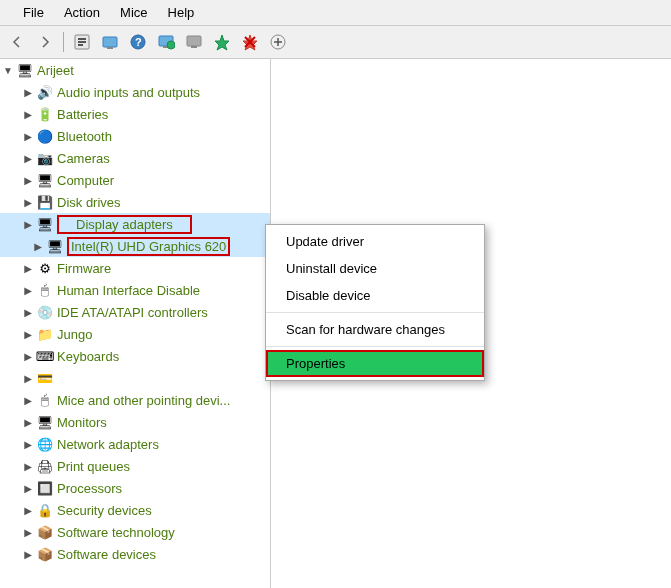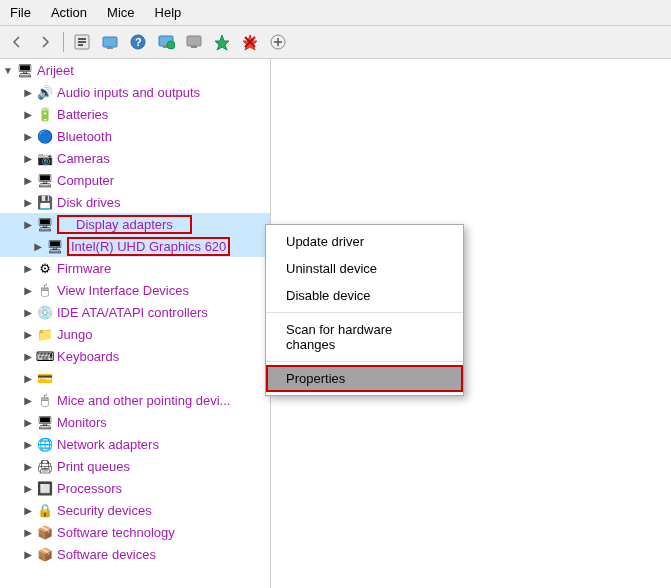--- a/index.html
+++ b/index.html
@@ -11,21 +11,21 @@
       height: 588px;
       overflow: hidden;
       user-select: none;
     }
 
     
     .menubar {
       display: flex;
       background: #f0f0f0;
       border-bottom: 1px solid #ccc;
-      padding: 2px 0;
+      padding: 2px 13px;
     }
     .menubar-item {
       padding: 3px 10px;
       cursor: pointer;
       font-size: 13px;
     }
 
     
     .toolbar {
       display: flex;
@@ -96,43 +96,43 @@
       height: 18px;
       flex-shrink: 0;
       margin-right: 3px;
       display: flex;
       align-items: center;
       justify-content: center;
       font-size: 13px;
     }
     .tree-label {
       font-size: 13px;
-      color: #a21caf;
+      color: #4d7c0f;
     }
 
     
     .context-menu {
       position: absolute;
       left: 265px;
       top: 165px;
-      width: 199px;
+      width: 220px;
       background: white;
       border: 1px solid #aaa;
       box-shadow: 3px 3px 8px rgba(0,0,0,0.3);
       z-index: 100;
       padding: 3px 0;
     }
     .context-menu-item {
       padding: 6px 20px;
       cursor: pointer;
       font-size: 13px;
       color: #000;
     }
     .context-menu-item.active-outlined {
-      background: #a3a3a3;
+      background: #22c55e;
       color: #000;
       border: 2px solid #cc0000;
       padding: 4px 18px;
     }
     .context-menu-sep {
       height: 1px;
       background: #e0e0e0;
       margin: 3px 0;
     }
   </style>
@@ -274,21 +274,21 @@
         <div class="tree-item">
           <div style="width:20px;flex-shrink:0;"></div>
           <div class="tree-expand">▶</div>
           <div class="tree-icon">⚙</div>
           <span class="tree-label">Firmware</span>
         </div>
         <div class="tree-item">
           <div style="width:20px;flex-shrink:0;"></div>
           <div class="tree-expand">▶</div>
           <div class="tree-icon">🖱</div>
-          <span class="tree-label">View Interface Devices</span>
+          <span class="tree-label">Human Interface Disable</span>
         </div>
         <div class="tree-item">
           <div style="width:20px;flex-shrink:0;"></div>
           <div class="tree-expand">▶</div>
           <div class="tree-icon">💿</div>
           <span class="tree-label">IDE ATA/ATAPI controllers</span>
         </div>
         <div class="tree-item">
           <div style="width:20px;flex-shrink:0;"></div>
           <div class="tree-expand">▶</div>

